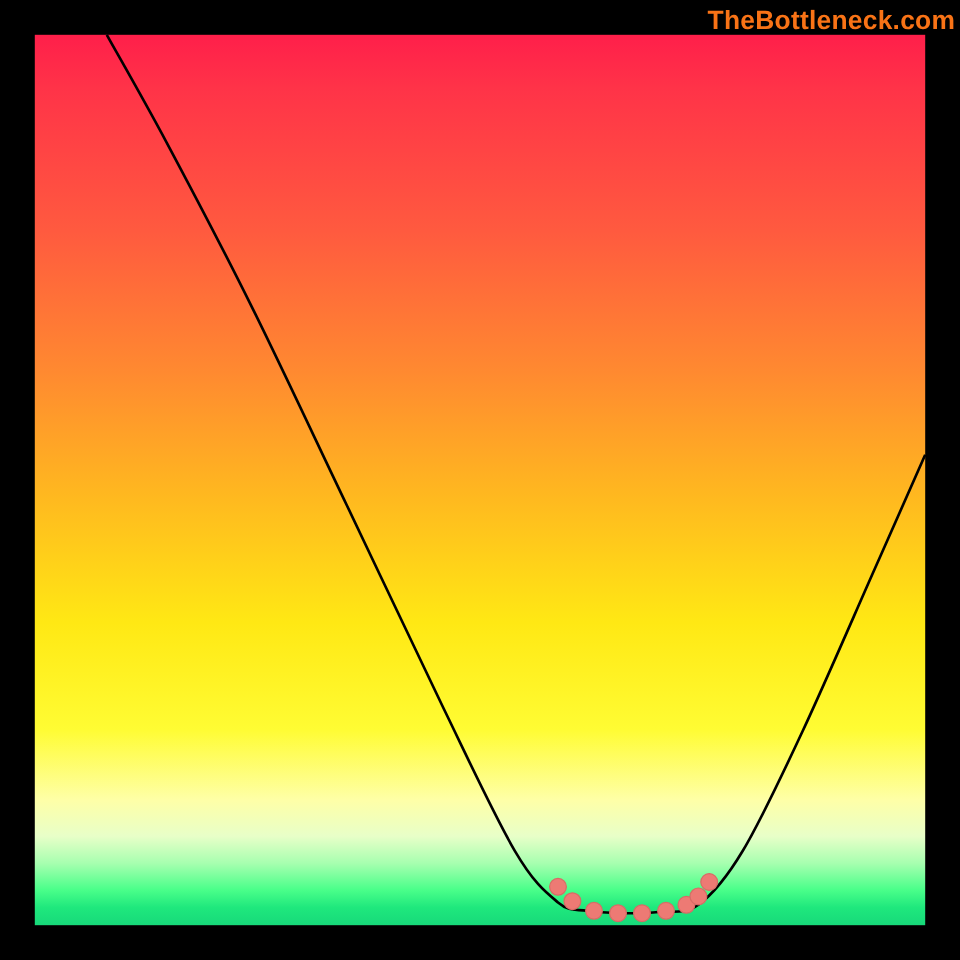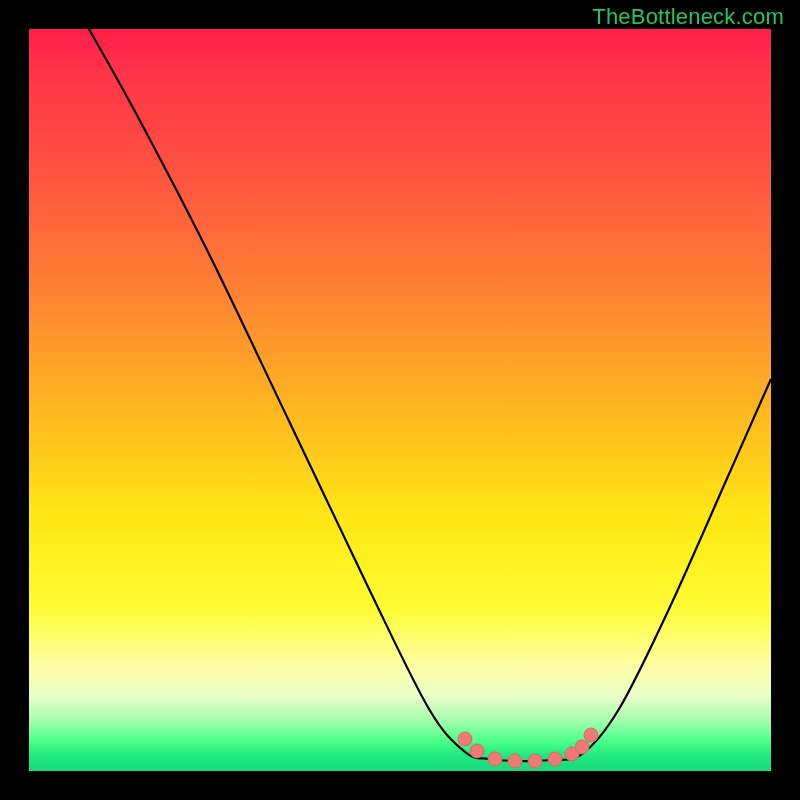--- a/index.html
+++ b/index.html
@@ -38,24 +38,24 @@
       #e8ffc8 90%,
       #a8ffb0 93%,
       #4bff8a 96%,
       #1fe87d 98%,
       #17d97a 100%
     );
   }
   .watermark {
     position: absolute;
     top: 4px;
-    right: 16px;
-    color: #22c55e;
+    right: 4px;
+    color: #f97316;
     font-size: 22px;
-    font-weight: 400;
+    font-weight: 700;
     letter-spacing: 0.2px;
     user-select: none;
   }
   svg.curves {
     position: absolute;
     left: 0;
     top: 0;
     width: 742px;
     height: 742px;
     overflow: visible;

